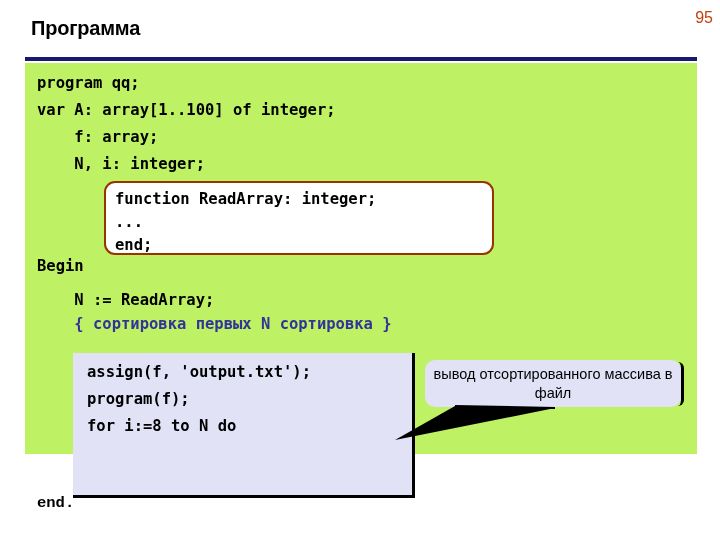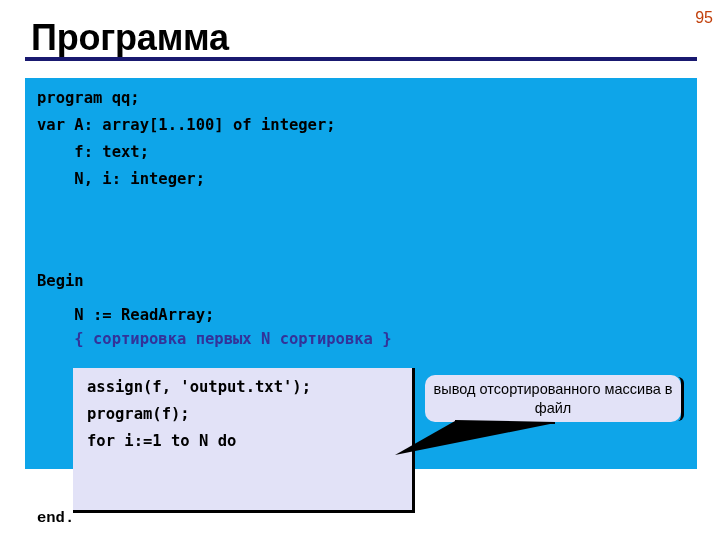--- a/index.html
+++ b/index.html
@@ -26,21 +26,21 @@
     position: absolute;
     left: 0; top: 0;
     width: 720px;
     height: 62px;
     background: #ffffff;
   }
   #page-title {
     position: absolute;
     left: 31px;
     top: 17px;
-    font-size: 36px;
+    font-size: 20px;
     font-weight: bold;
     color: #000000;
     letter-spacing: -0.2px;
     white-space: nowrap;
   }
   #page-number {
     position: absolute;
     right: 7px;
     top: 9px;
     font-size: 16px;
@@ -53,24 +53,24 @@
     top: 57px;
     width: 672px;
     height: 4px;
     background: #191970;
   }
 
   
   #code-canvas {
     position: absolute;
     left: 25px;
-    top: 78px;
+    top: 63px;
     width: 672px;
     height: 391px;
-    background: #0ea5e9;
+    background: #bef264;
   }
 
   
   .code {
     position: absolute;
     font-family: "DejaVu Sans Mono", "Liberation Mono", monospace;
     font-size: 15.5px;
     font-weight: bold;
     color: #000000;
     white-space: pre;
@@ -188,36 +188,43 @@
     <div id="page-number">95</div>
   </div>
   <div id="title-rule"></div>
 
   <div id="code-canvas">
 
     <div class="code ln1">program qq;</div>
 
     <div class="code ln2">var A: array[1..100] of integer;</div>
 
-    <div class="code ln3">    f: text;</div>
+    <div class="code ln3">    f: array;</div>
 
     <div class="code ln4">    N, i: integer;</div>
 
+    <div id="function-box">
+      <div class="fb-lines">
+        <div class="code">function ReadArray: integer;</div>
+        <div class="code">...</div>
+        <div class="code">end;</div>
+      </div>
+    </div>
 
     <div class="code ln-begin">Begin</div>
 
     <div class="code ln-n">    N := ReadArray;</div>
 
     <div class="code comment ln-cmt">    { сортировка первых N сортировка }</div>
 
     <div id="file-box">
       <div class="fx-lines">
         <div class="code">assign(f, 'output.txt');</div>
         <div class="code">program(f);</div>
-        <div class="code">for i:=1 to N do</div>
+        <div class="code">for i:=8 to N do</div>
       </div>
     </div>
 
     <div class="code ln-end">end.</div>
 
     <div id="callout">
       <span id="callout-text">вывод отсортированного массива в файл</span>
     </div>
     <div id="callout-edge"></div>
 

